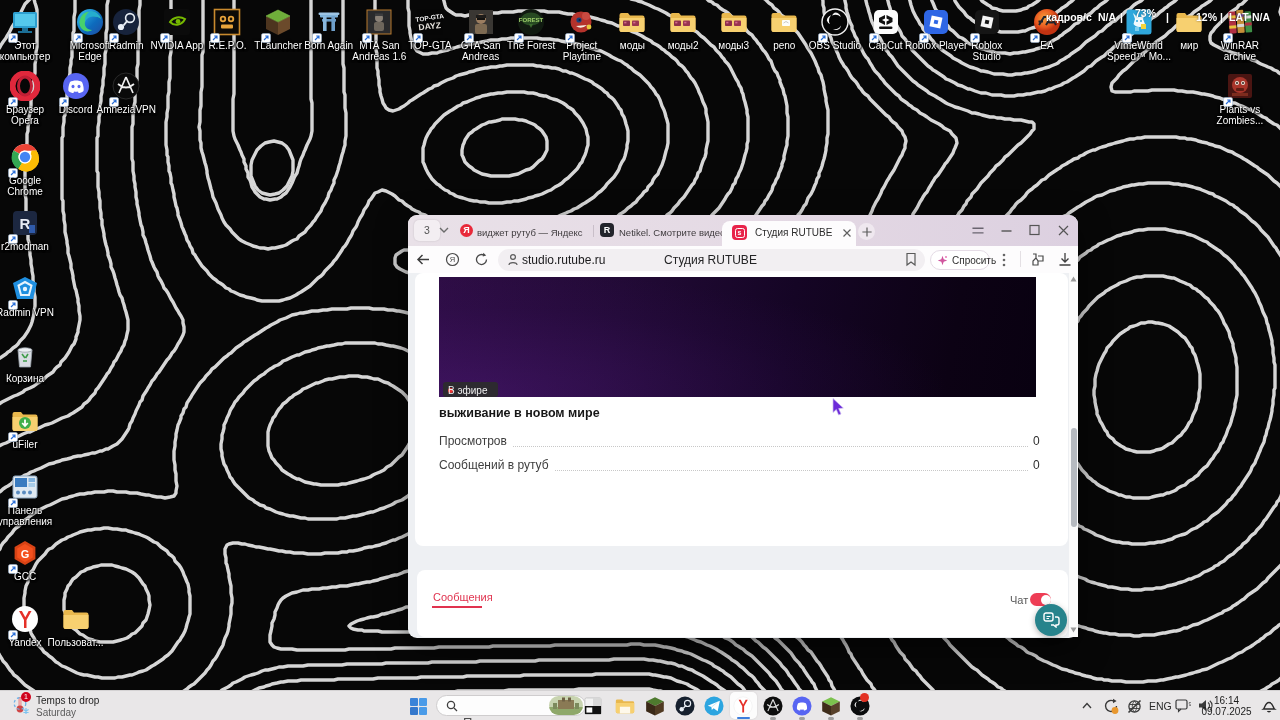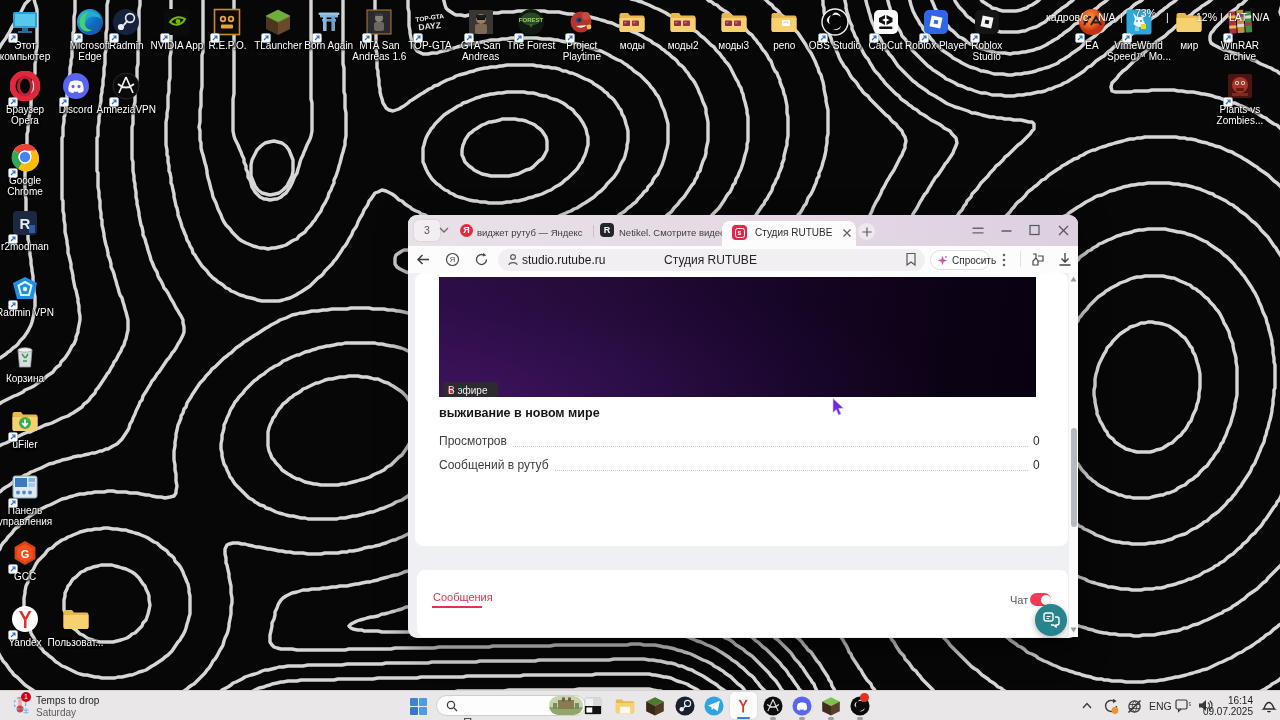--- a/index.html
+++ b/index.html
@@ -2,21 +2,21 @@
 <html><head><meta charset="utf-8"><style>
 *{margin:0;padding:0;box-sizing:border-box}
 html,body{width:1280px;height:720px;overflow:hidden;background:#070707;font-family:"Liberation Sans",sans-serif}
 .st{position:absolute}
 .wp{position:absolute;left:0;top:0}
 .wp path{fill:none;stroke:#d6d6d6;stroke-width:3.4;stroke-linejoin:round;stroke-linecap:round}
 .dico{position:absolute;width:64px;text-align:center}
 .dico .ib{position:relative;width:30px;height:30px;margin:0 auto}
 .sco{position:absolute;left:-2px;bottom:-2px;width:10px;height:10px}
 .dico .lb{margin-top:3px;font-size:10px;line-height:11px;color:#fff;text-shadow:0 1px 2px #000,0 0 3px #000,1px 1px 2px #000}
-.fpsov{position:absolute;color:#fff;font-weight:normal;font-size:10.5px;text-shadow:0 0 2px rgba(0,0,0,0.6)}
+.fpsov{position:absolute;color:#fff;font-weight:bold;font-size:10.5px;text-shadow:0 0 2px rgba(0,0,0,0.6)}
 </style></head><body>
 <svg class="wp" width="1280" height="720" viewBox="0 0 1280 720">
     <path d="M234 -60L234 -55L234 -51L234 -46L234 -41L234 -37L234 -32L234 -27L235 -23L235 -18L235 -13L234 -9L234 -4L234 1L234 5L234 10L234 15L234 19L234 24L234 29L234 33L234 38L234 43L234 47L234 52L234 57L234 61L234 66L234 71L234 75L234 80L234 85L234 89L234 94L233 99L233 103L233 108L233 110L233 115L233 120L233 124L233 129L233 131L234 136L235 139L237 143L238 145L240 150L241 152L242 155L244 159L244 162L246 166L246 169L248 173L248 177L250 180L251 183L252 187L254 190L255 192L257 194L260 197L264 199L266 199L270 200L275 199L277 199L281 197L283 195L286 193L288 190L290 187L291 185L292 183L294 178L295 176L297 173L298 169L299 166L300 162L301 159L303 155L304 152L305 150L307 145L308 143L310 139L311 136L312 131L312 129L312 124L312 120L312 115L312 111L312 108L312 103L311 99L311 94L311 89L311 85L311 80L311 75L311 71L311 66L311 61L311 57L311 52L311 47L311 43L311 38L311 33L311 29L311 24L311 19L311 15L311 10L311 5L311 1L311 -4L311 -9L311 -13L311 -18L311 -23L311 -27L311 -32L311 -37L311 -41L311 -46L311 -51L311 -55L311 -60"></path>
     <path d="M981 -60L979 -58L977 -55L975 -53L974 -51L972 -48L971 -44L970 -41L969 -37L968 -32L968 -27L969 -23L970 -18L971 -16L972 -12L974 -9L976 -6L978 -4L980 -2L982 1L985 3L988 5L990 6L992 8L997 9L999 10L1003 11L1008 11L1012 11L1016 11L1021 10L1023 9L1027 8L1029 6L1032 5L1035 3L1038 1L1040 -1L1042 -3L1045 -5L1047 -6L1050 -9L1053 -11L1056 -13L1058 -15L1060 -17L1062 -18L1065 -20L1068 -23L1071 -25L1073 -27L1075 -28L1078 -30L1080 -32L1083 -34L1086 -37L1088 -38L1091 -40L1093 -42L1095 -44L1098 -46L1101 -48L1104 -50L1106 -52L1108 -53L1111 -55L1114 -58L1117 -60"></path>
     <path d="M509 176L513 175L518 174L520 173L524 171L526 170L530 169L533 167L535 165L537 163L539 161L542 159L544 156L546 152L547 150L547 145L547 141L546 137L544 134L542 131L540 129L537 127L535 125L533 124L528 122L526 121L522 120L519 120L515 119L511 119L507 119L502 119L500 120L496 121L491 122L489 122L485 124L482 125L479 127L476 129L474 130L472 132L469 134L467 137L465 140L464 143L463 145L462 150L462 155L463 157L465 162L467 164L469 166L472 168L474 170L476 171L480 173L482 174L487 175L491 176L493 176L498 176L502 176L507 176L509 176"></path>
     <path d="M1154 451L1156 450L1161 449L1163 448L1166 446L1169 444L1172 443L1174 441L1176 439L1178 437L1181 435L1183 432L1185 430L1187 427L1189 423L1191 421L1192 418L1193 415L1195 411L1196 409L1197 404L1198 402L1199 397L1199 393L1200 388L1200 386L1200 381L1200 378L1200 374L1199 369L1198 365L1197 362L1196 358L1195 355L1193 352L1192 348L1190 346L1189 344L1187 341L1185 338L1182 336L1180 334L1178 332L1175 330L1172 328L1169 326L1166 325L1163 324L1158 323L1156 323L1152 322L1148 322L1145 323L1141 323L1137 325L1134 326L1130 327L1128 329L1126 330L1123 332L1120 334L1117 337L1115 339L1113 341L1111 344L1109 346L1107 348L1106 351L1104 354L1102 358L1101 360L1099 364L1098 367L1097 371L1096 374L1095 379L1095 381L1095 386L1094 390L1094 395L1095 400L1095 402L1096 407L1097 411L1097 414L1099 418L1100 421L1102 424L1104 428L1105 430L1107 432L1108 435L1110 437L1113 439L1115 442L1118 444L1121 446L1123 447L1126 449L1130 450L1133 451L1137 452L1141 452L1145 452L1150 452L1154 451"></path>
     <path d="M346 484L349 483L353 482L357 481L360 480L364 479L367 478L370 477L373 475L375 474L380 472L382 471L384 470L387 467L391 465L393 463L395 461L397 459L399 457L402 455L404 452L406 449L408 446L409 444L411 442L412 438L414 435L415 430L415 428L416 423L415 418L415 414L414 411L412 407L411 404L410 402L408 399L406 396L404 394L402 392L399 390L396 388L393 386L391 385L388 383L384 382L382 381L378 379L374 379L371 378L367 377L362 377L358 376L356 376L352 376L349 376L345 377L340 377L336 378L332 379L329 379L325 380L323 381L318 383L316 383L312 385L310 386L306 388L303 389L301 391L298 393L294 395L292 397L290 398L288 400L286 402L283 404L281 407L279 409L277 412L275 416L273 418L272 421L270 425L269 428L268 432L268 435L268 439L268 444L268 446L269 451L270 453L272 458L274 460L276 463L278 465L280 467L282 470L285 472L288 474L290 475L293 477L297 479L299 479L303 481L305 482L310 483L314 484L316 484L321 485L325 485L329 485L334 485L338 485L342 484L346 484"></path>
     <path d="M121 640L124 639L127 638L130 636L132 634L135 633L137 631L140 628L142 626L143 623L146 620L147 617L148 614L149 610L150 605L149 600L149 596L148 593L146 589L145 586L143 584L141 581L139 578L137 576L135 574L132 572L128 570L126 569L122 568L119 567L115 566L112 565L108 565L104 565L101 565L98 566L93 567L91 568L87 569L84 571L81 572L78 575L76 577L73 579L71 582L70 584L68 586L67 589L65 593L65 596L64 600L64 605L64 610L65 612L66 617L67 619L69 622L71 625L73 628L76 630L78 632L80 634L83 635L87 638L89 639L93 640L95 641L100 642L104 642L108 642L113 642L117 641L121 640"></path>
     <path d="M739 780L739 775L738 773L738 768L736 764L736 761L734 757L733 754L732 750L731 747L729 745L728 741L726 738L724 736L723 733L721 731L719 728L717 725L714 723L712 720L710 718L708 716L706 714L703 712L701 710L698 708L695 706L692 704L690 703L686 701L684 699L682 698L677 696L675 695L671 694L668 693L664 692L661 691L658 691L653 690L649 689L645 689L642 689L638 689L633 689L629 689L625 689L622 689L618 689L614 689L609 689L605 689L601 689L596 689L592 689L588 689L583 689L579 689L574 690L570 690L566 690L561 690L557 690L552 690L548 690L544 690L539 690L535 690L531 690L526 690L522 690L518 690L513 690L509 690L504 691L500 691L496 691L491 691L487 691L482 691L478 691L474 691L469 691L465 691L463 691L458 691L454 692L450 692L445 692L441 692L437 692L432 692L428 692L423 692L419 692L415 692L410 692L406 693L402 693L397 693L393 693L388 693L384 693L380 693L375 693L371 693L367 694L362 694L360 694L356 694L351 694L347 694L342 694L338 694L334 694L329 694L325 695L321 695L316 695L312 695L308 695L303 695L299 695L294 696L290 696L288 696L283 697L279 698L277 698L272 699L269 701L266 702L262 703L259 704L257 705L253 708L251 709L248 710L245 712L242 714L240 716L238 718L235 720L233 722L231 724L228 726L226 729L224 731L222 733L220 736L218 739L216 743L214 745L213 747L211 750L209 754L208 757L207 760L206 764L205 766L203 771L202 775L202 778"></path>
     <path d="M203 -60L203 -55L203 -51L203 -46L203 -41L203 -37L203 -32L203 -27L203 -23L203 -18L203 -13L203 -9L203 -4L203 1L203 5L203 10L203 15L203 19L203 24L203 29L203 33L203 38L203 43L203 47L203 52L202 55L202 59L202 64L202 68L202 73L202 78L202 82L202 87L201 92L201 96L201 101L201 106L200 110L200 113L200 117L200 122L199 127L200 131L200 136L200 140L201 143L201 148L202 152L203 155L204 159L205 163L206 166L207 171L207 173L208 178L209 181L210 185L211 189L212 192L213 197L214 199L216 203L217 206L218 209L220 213L221 215L222 218L224 222L226 225L228 227L230 229L232 232L234 234L236 236L239 239L242 241L244 242L246 243L251 245L253 246L257 247L260 248L264 248L268 249L272 248L275 248L279 247L283 246L286 245L289 243L292 241L294 240L297 239L299 236L302 234L305 232L307 229L309 227L311 225L313 222L315 220L316 218L318 215L321 211L322 208L323 206L325 203L327 199L328 197L329 193L331 190L332 187L334 183L334 180L336 176L337 173L338 170L339 166L340 163L341 159L342 155L343 152L344 148L345 145L345 141L346 136L346 131L346 127L346 122L346 117L346 113L345 108L345 103L345 99L345 95L344 92L344 87L344 82L344 78L344 73L344 68L343 64L343 59L343 54L343 50L343 45L343 40L343 36L343 31L343 26L343 22L343 17L343 12L343 8L343 3L343 -2L343 -6L343 -11L343 -16L343 -20L343 -25L343 -30L343 -34L343 -39L343 -44L343 -48L343 -53L343 -58"></path>
@@ -302,21 +302,21 @@
         <g transform="rotate(12 15 15)">
           <rect x="9.5" y="9.5" width="11" height="11" fill="#f5f5f5"></rect>
           <rect x="13" y="13" width="4" height="4" fill="#151515"></rect>
         </g>
       </svg><div class="sco"><svg viewBox="0 0 10 10" width="10" height="10">
           <rect x="0.5" y="0.5" width="9" height="9" rx="1.6" fill="#fff" stroke="#9db8d8" stroke-width="0.5"></rect>
           <path d="M3 7 L7 3 M4.2 3 L7 3 L7 5.8" stroke="#2a6fd8" stroke-width="1.1" fill="none"></path>
         </svg></div></div>
     <div class="lb">Roblox<br>Studio</div>
   </div>
-<div class="dico" style="left:1060px;top:7px">
+<div class="dico" style="left:1015px;top:7px">
     <div class="ib"><svg viewBox="0 0 30 30" width="100%" height="100%">
         <defs>
           <radialGradient id="eag" cx="0.4" cy="0.35">
             <stop offset="0" stop-color="#f7a23b"></stop>
             <stop offset="0.7" stop-color="#e8581f"></stop>
             <stop offset="1" stop-color="#c23312"></stop>
           </radialGradient>
         </defs>
         <circle cx="15" cy="15" r="13" fill="url(#eag)"></circle>
         <path d="M7 18 L12 10 L14 10 M6.5 14.5 L11 14.5 M14 18 L19 10 L24 18 M16.5 15.5 L21.5 15.5" stroke="#20232c" stroke-width="2" fill="none"></path>
@@ -759,20 +759,20 @@
 <div class="st" style="left:1149px;top:9px;font-size:10.5px;color:#2a2a2a">ENG</div>
 <svg class="st" style="left:1175px;top:8px" width="16" height="14" viewBox="0 0 16 14">
       <rect x="1" y="1" width="11" height="9" rx="1.5" fill="none" stroke="#3a3a3a" stroke-width="1.2"></rect>
       <path d="M3.5 10 L3.5 12.5 L6 10" fill="none" stroke="#3a3a3a" stroke-width="1.1"></path>
       <text x="13.5" y="7" font-size="6" fill="#3a3a3a" font-family="Liberation Sans,sans-serif">9</text>
     </svg>
 <svg class="st" style="left:1198px;top:8px" width="15" height="13" viewBox="0 0 15 13">
       <path d="M1 4.5 L4 4.5 L8 1 L8 12 L4 8.5 L1 8.5Z" fill="#3a3a3a"></path>
       <path d="M10 3.5 C12 5 12 8 10 9.5 M11.8 1.8 C14.8 4.2 14.8 8.8 11.8 11.2" stroke="#3a3a3a" stroke-width="1.1" fill="none"></path>
     </svg>
-<div class="st" style="left:1200px;top:4px;width:53px;text-align:right;font-size:10px;color:#1c1c1c;line-height:11px">16:14<br>09.07.2025</div>
+<div class="st" style="left:1200px;top:4px;width:53px;text-align:center;font-size:10px;color:#1c1c1c;line-height:11px">16:14<br>09.07.2025</div>
 <svg class="st" style="left:1261px;top:6px" width="16" height="17" viewBox="0 0 16 17">
       <path d="M2.5 12 C4 11 4 5.5 8 5.5 C12 5.5 12 11 13.5 12 Z" fill="none" stroke="#2a2a2a" stroke-width="1.4"></path>
       <path d="M6.5 14 C7 15 9 15 9.5 14" stroke="#2a2a2a" stroke-width="1.4" fill="none"></path>
     </svg>
 </div>
 <svg class="st" style="left:832px;top:398px" width="13" height="19" viewBox="0 0 13 19">
 <path d="M1 0.5 L1 14.5 L4.3 11.5 L6.6 17 L9 16 L6.7 10.6 L11.3 10.1 Z" fill="#6c2bd9" stroke="#cdbcf0" stroke-width="0.7"></path>
   </svg>
 </body></html>

